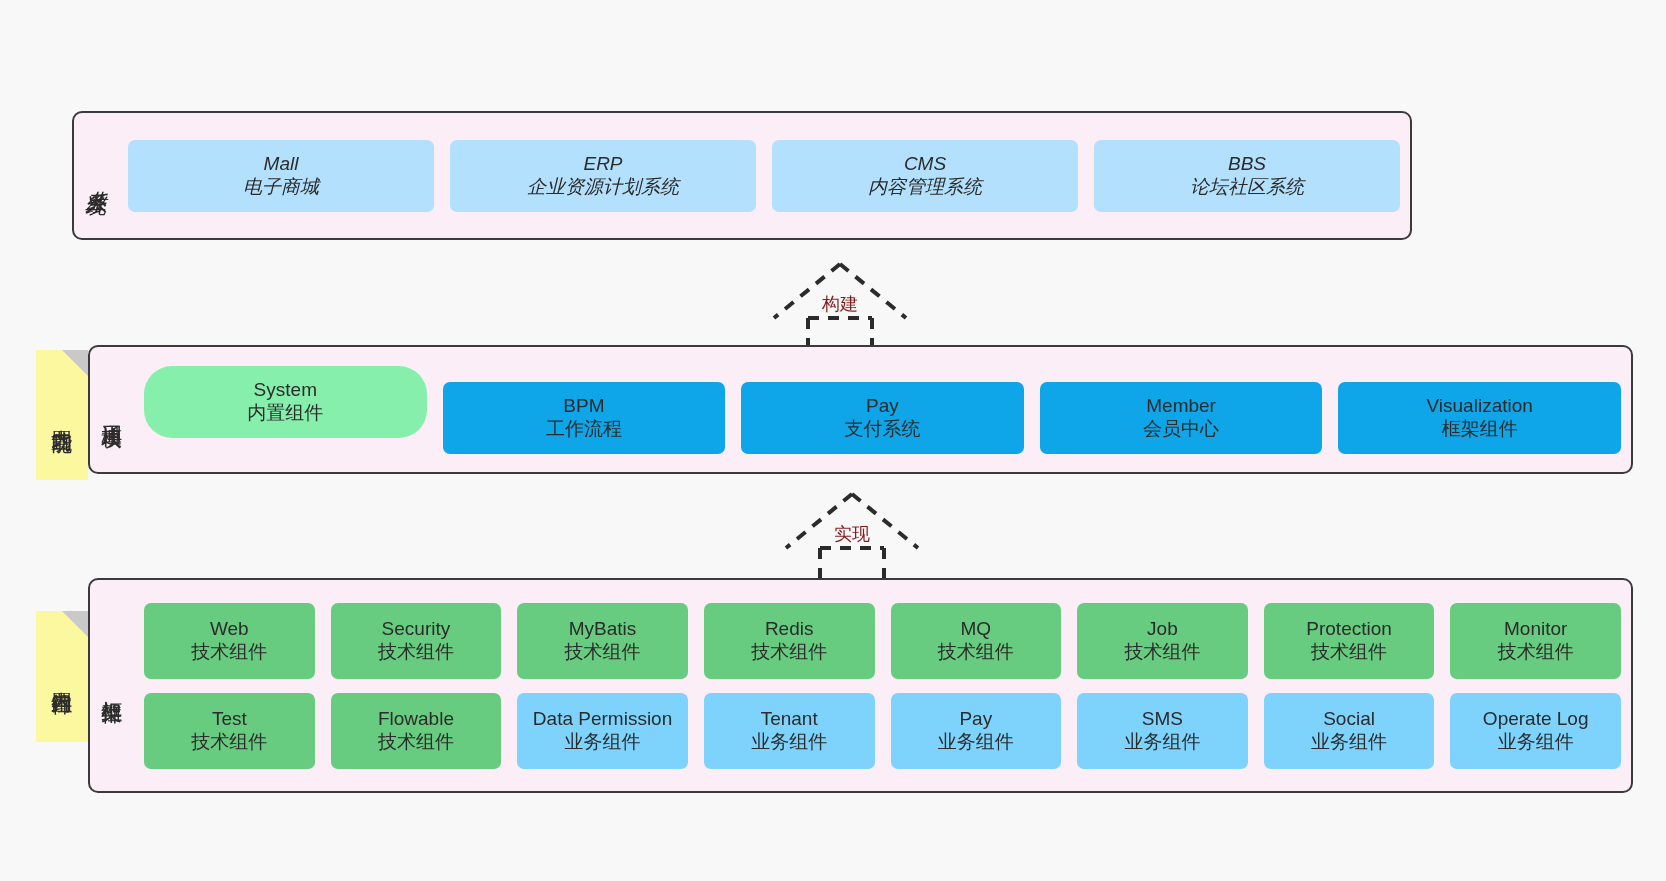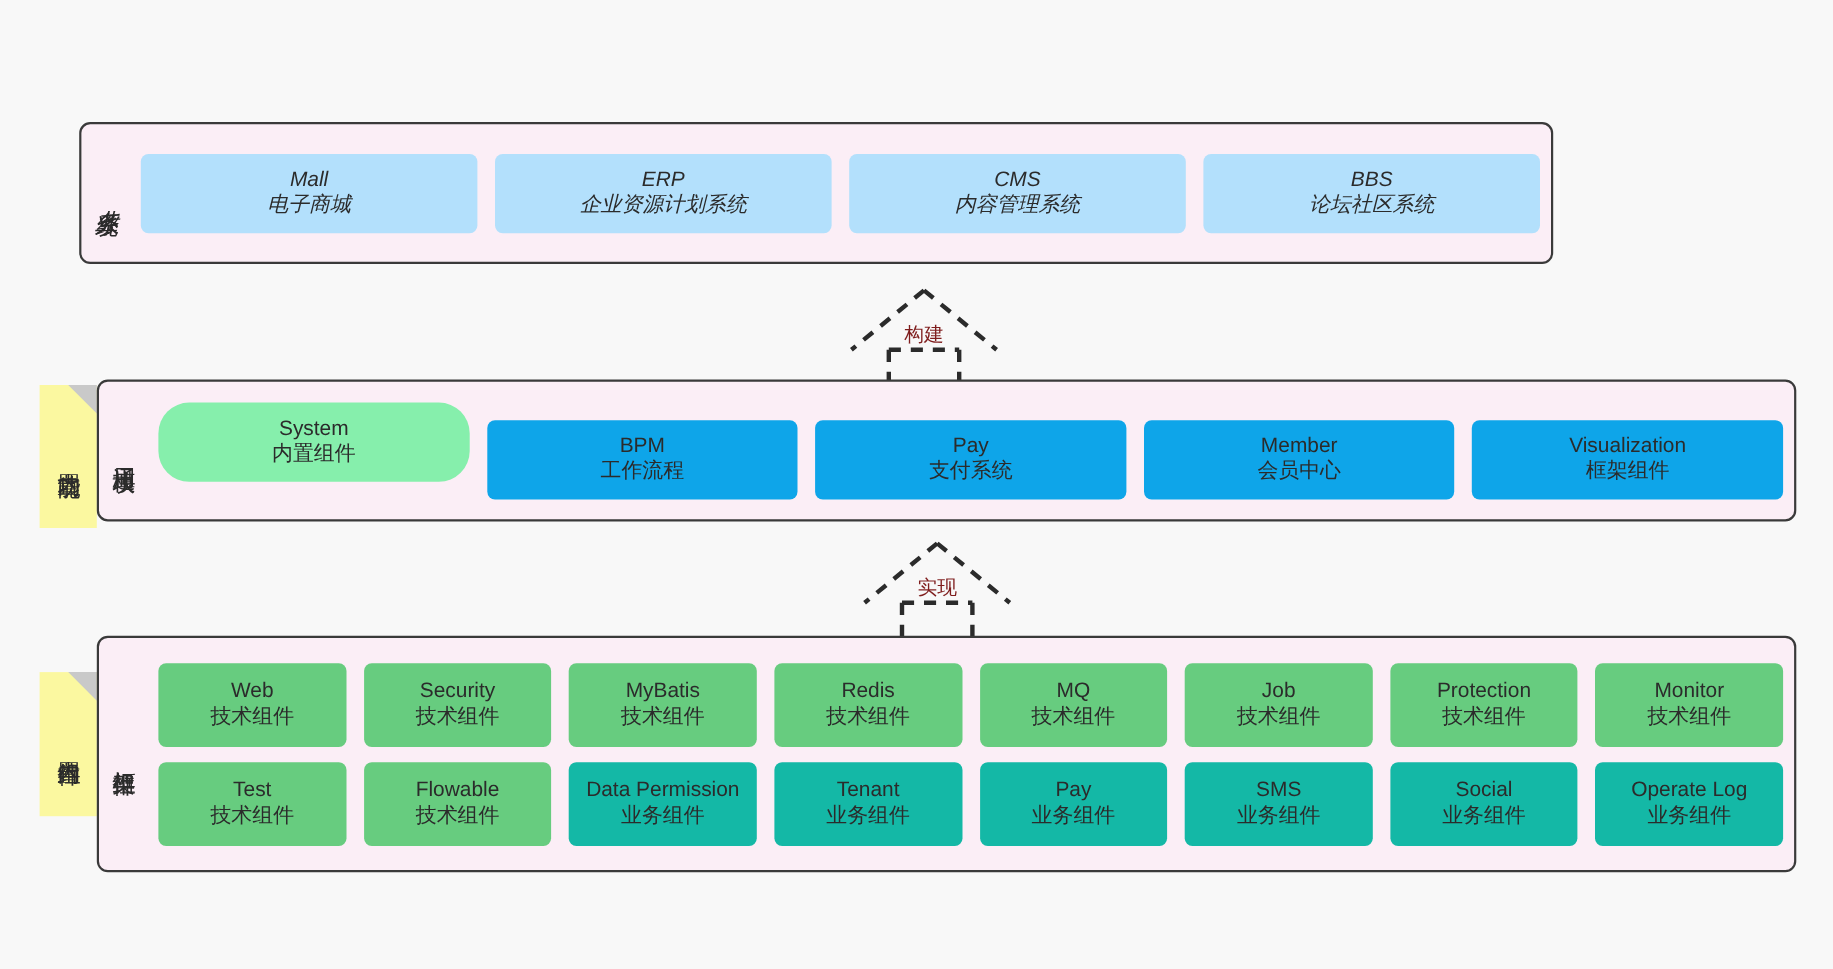--- a/index.html
+++ b/index.html
@@ -72,21 +72,21 @@
     color: #2b2b2b;
     box-sizing: border-box;
     padding: 4px 6px;
   }
   .node .en { white-space: normal; }
   .node .cn { white-space: nowrap; }
   .node.blue        { background: #b3e0fc; }
   .node.red         { background: #86efac; border-radius: 28px; }
   .node.pink        { background: #0ea5e9; margin-top: 16px; }
   .node.green       { background: #67cc7f; }
-  .node.green-light { background: #14b8a6; }
+  .node.green-light { background: #7dd3fc; }
 
   
   #layer-business { left: 72px;  top: 111px; width: 1340px; height: 129px; font-style: italic; }
   #layer-business .node { height: 72px; }
 
   #layer-common   { left: 88px;  top: 345px; width: 1545px; height: 129px; }
   #layer-common .node { height: 72px; }
 
   #layer-framework{ left: 88px;  top: 578px; width: 1545px; height: 215px; }
   #layer-framework .node { height: 76px; }

